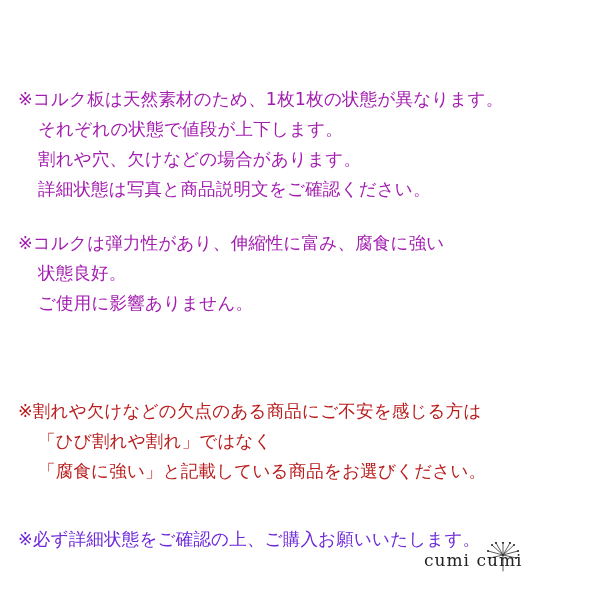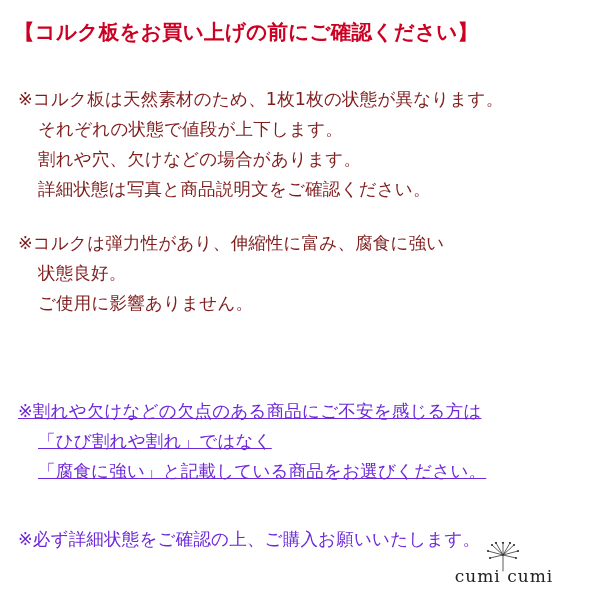--- a/index.html
+++ b/index.html
@@ -38,59 +38,58 @@
   }
   .line {
     font-size: 17.5px;
     line-height: 30px;
     white-space: nowrap;
     letter-spacing: 0.2px;
   }
   .line.indent {
     padding-left: 20px;
   }
-  .c-red { color: #6d28d9; text-decoration: underline; }
-  .c-blue { color: #7f1d1d; }
+  .c-red { color: #b91c1c; }
+  .c-blue { color: #a21caf; }
   .c-purple { color: #6d28d9; }
 
   #block-1 { top: 84px; }
   #block-2 { top: 228px; }
   #block-3 { top: 396px; }
   #block-4 { top: 524px; }
 
   .logo {
     position: absolute;
     right: 16px;
     bottom: 10px;
     width: 160px;
     height: 44px;
   }
   .logo-text {
     position: absolute;
-    bottom: 4px;
+    bottom: 20px;
     left: 0;
     width: 160px;
-    text-align: center;
+    text-align: left;
     font-family: "DejaVu Serif", "Liberation Serif", serif;
     font-size: 17px;
     color: #222222;
     letter-spacing: 1px;
   }
   .logo-mark {
     position: absolute;
     left: 62px;
     bottom: 14px;
   }
 </style>
 </head>
 <body>
 
 <div class="page">
 
-  <div class="heading">【コルク板をお買い上げの前にご確認ください】</div>
 
   <div class="block" id="block-1">
       <div class="line c-blue">※コルク板は天然素材のため、1枚1枚の状態が異なります。</div>
       <div class="line c-blue indent">それぞれの状態で値段が上下します。</div>
       <div class="line c-blue indent">割れや穴、欠けなどの場合があります。</div>
       <div class="line c-blue indent">詳細状態は写真と商品説明文をご確認ください。</div>
     </div>
   <div class="block" id="block-2">
       <div class="line c-blue">※コルクは弾力性があり、伸縮性に富み、腐食に強い</div>
       <div class="line c-blue indent">状態良好。</div>

